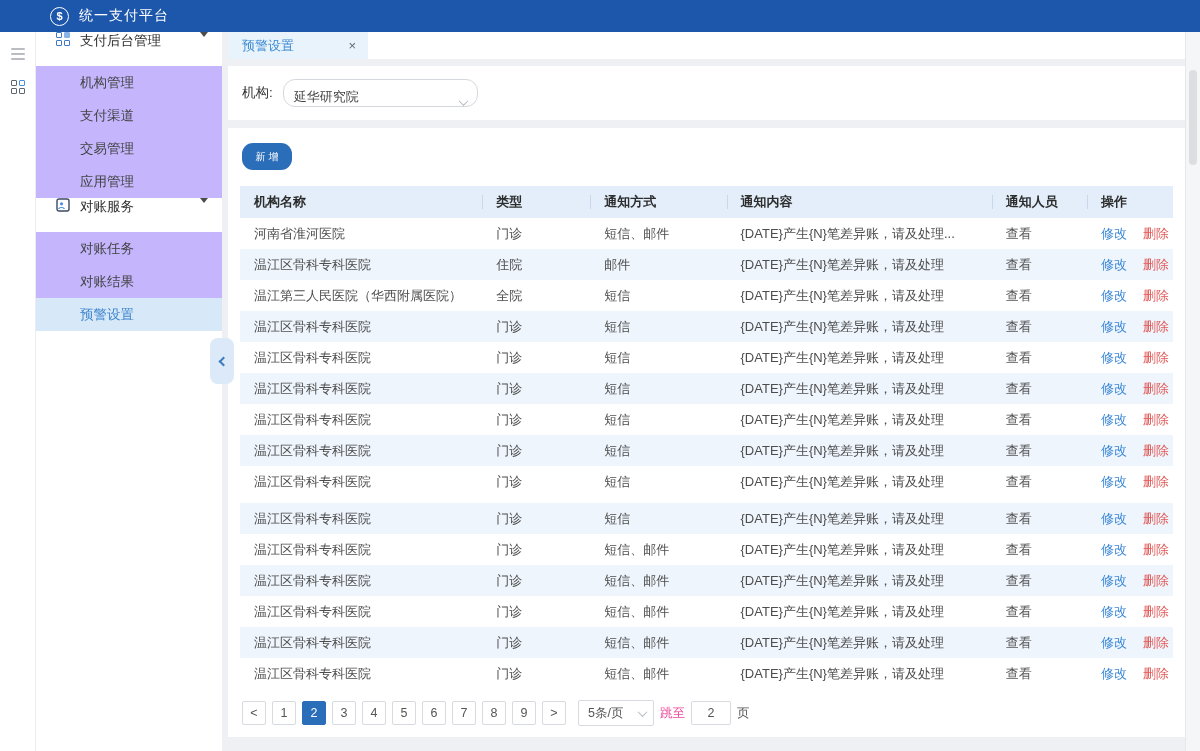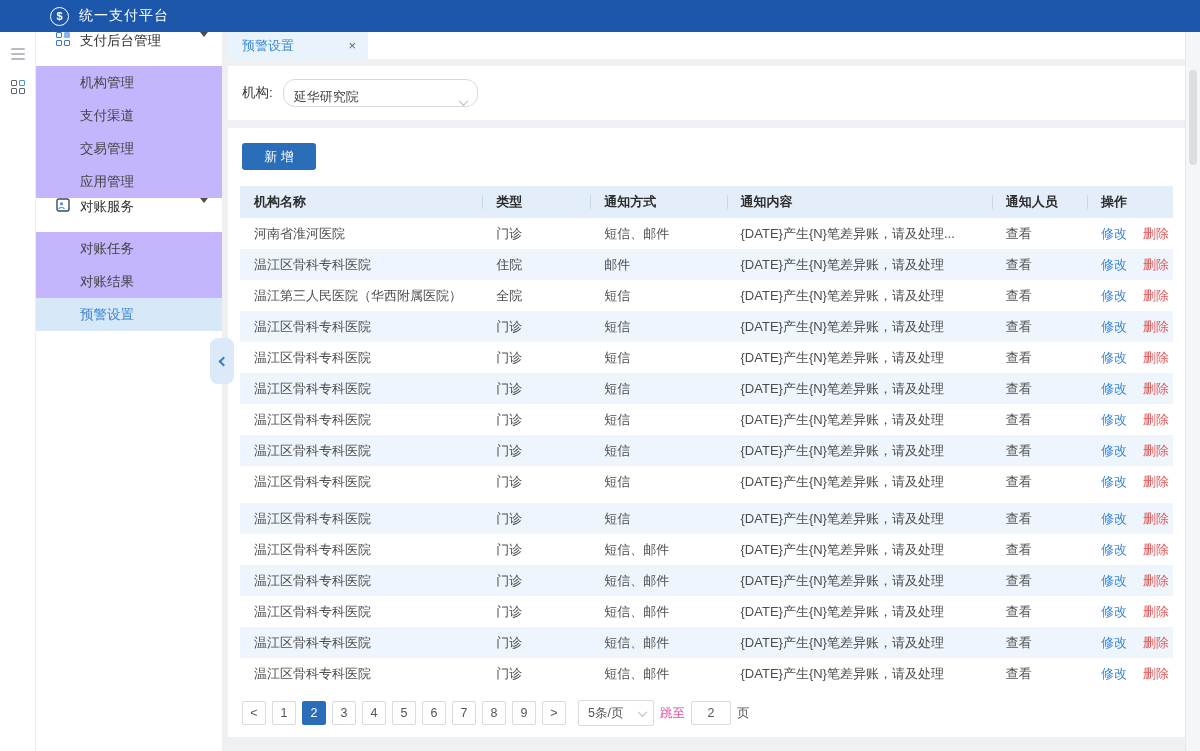--- a/index.html
+++ b/index.html
@@ -50,22 +50,22 @@
                  padding-left:14px; gap:10px; flex:none; font-size:13.5px; color:#333; }
   .select-box { width:195px; height:28px; border:1px solid #d5d8dc; border-radius:12px; background:#fff;
                 display:flex; align-items:flex-end; padding:0 10px; font-size:13px; color:#444; cursor:pointer; }
   .select-box .value { flex:1; }
   .chev-down { width:7px; height:7px; border-right:1.4px solid #b3b9c0; border-bottom:1.4px solid #b3b9c0;
                transform:rotate(45deg) translate(-1px,-1px); }
 
   .main-card { margin:8px 0 14px 0; background:#fff; flex:1; display:flex; flex-direction:column;
                padding:0 12px; min-height:0; }
   .toolbar { padding:15px 0 16px 2px; flex:none; }
-  .btn-primary { width:74px; height:27px; background:#2a6db8; color:#fff; border:none; border-radius:3px;
-                 font-size:13px; cursor:pointer; font-family:inherit; }
+  .btn-primary { width:50px; height:27px; background:#2a6db8; color:#fff; border:none; border-radius:11px;
+                 font-size:10px; cursor:pointer; font-family:inherit; }
 
   table { width:100%; border-collapse:collapse; table-layout:fixed; font-size:13px; }
   thead th { background:#e3eefa; height:32px; text-align:left; padding-left:14px; color:#2d2d2d;
              font-weight:bold; position:relative; }
   thead th:not(:first-child)::before { content:''; position:absolute; left:0; top:9px; width:1px; height:14px; background:#c9d8e8; }
   tbody td { height:31px; padding-left:14px; color:#4d4d4d; white-space:nowrap; overflow:hidden; text-overflow:ellipsis; }
   tr.alt td { background:#eef5fc; }
   tr.spacer-row td { height:6px; padding:0; background:#fff; }
   a.link-view { color:#555; text-decoration:none; cursor:pointer; }
   a.link-edit { color:#3a87d6; text-decoration:none; margin-right:16px; cursor:pointer; }

